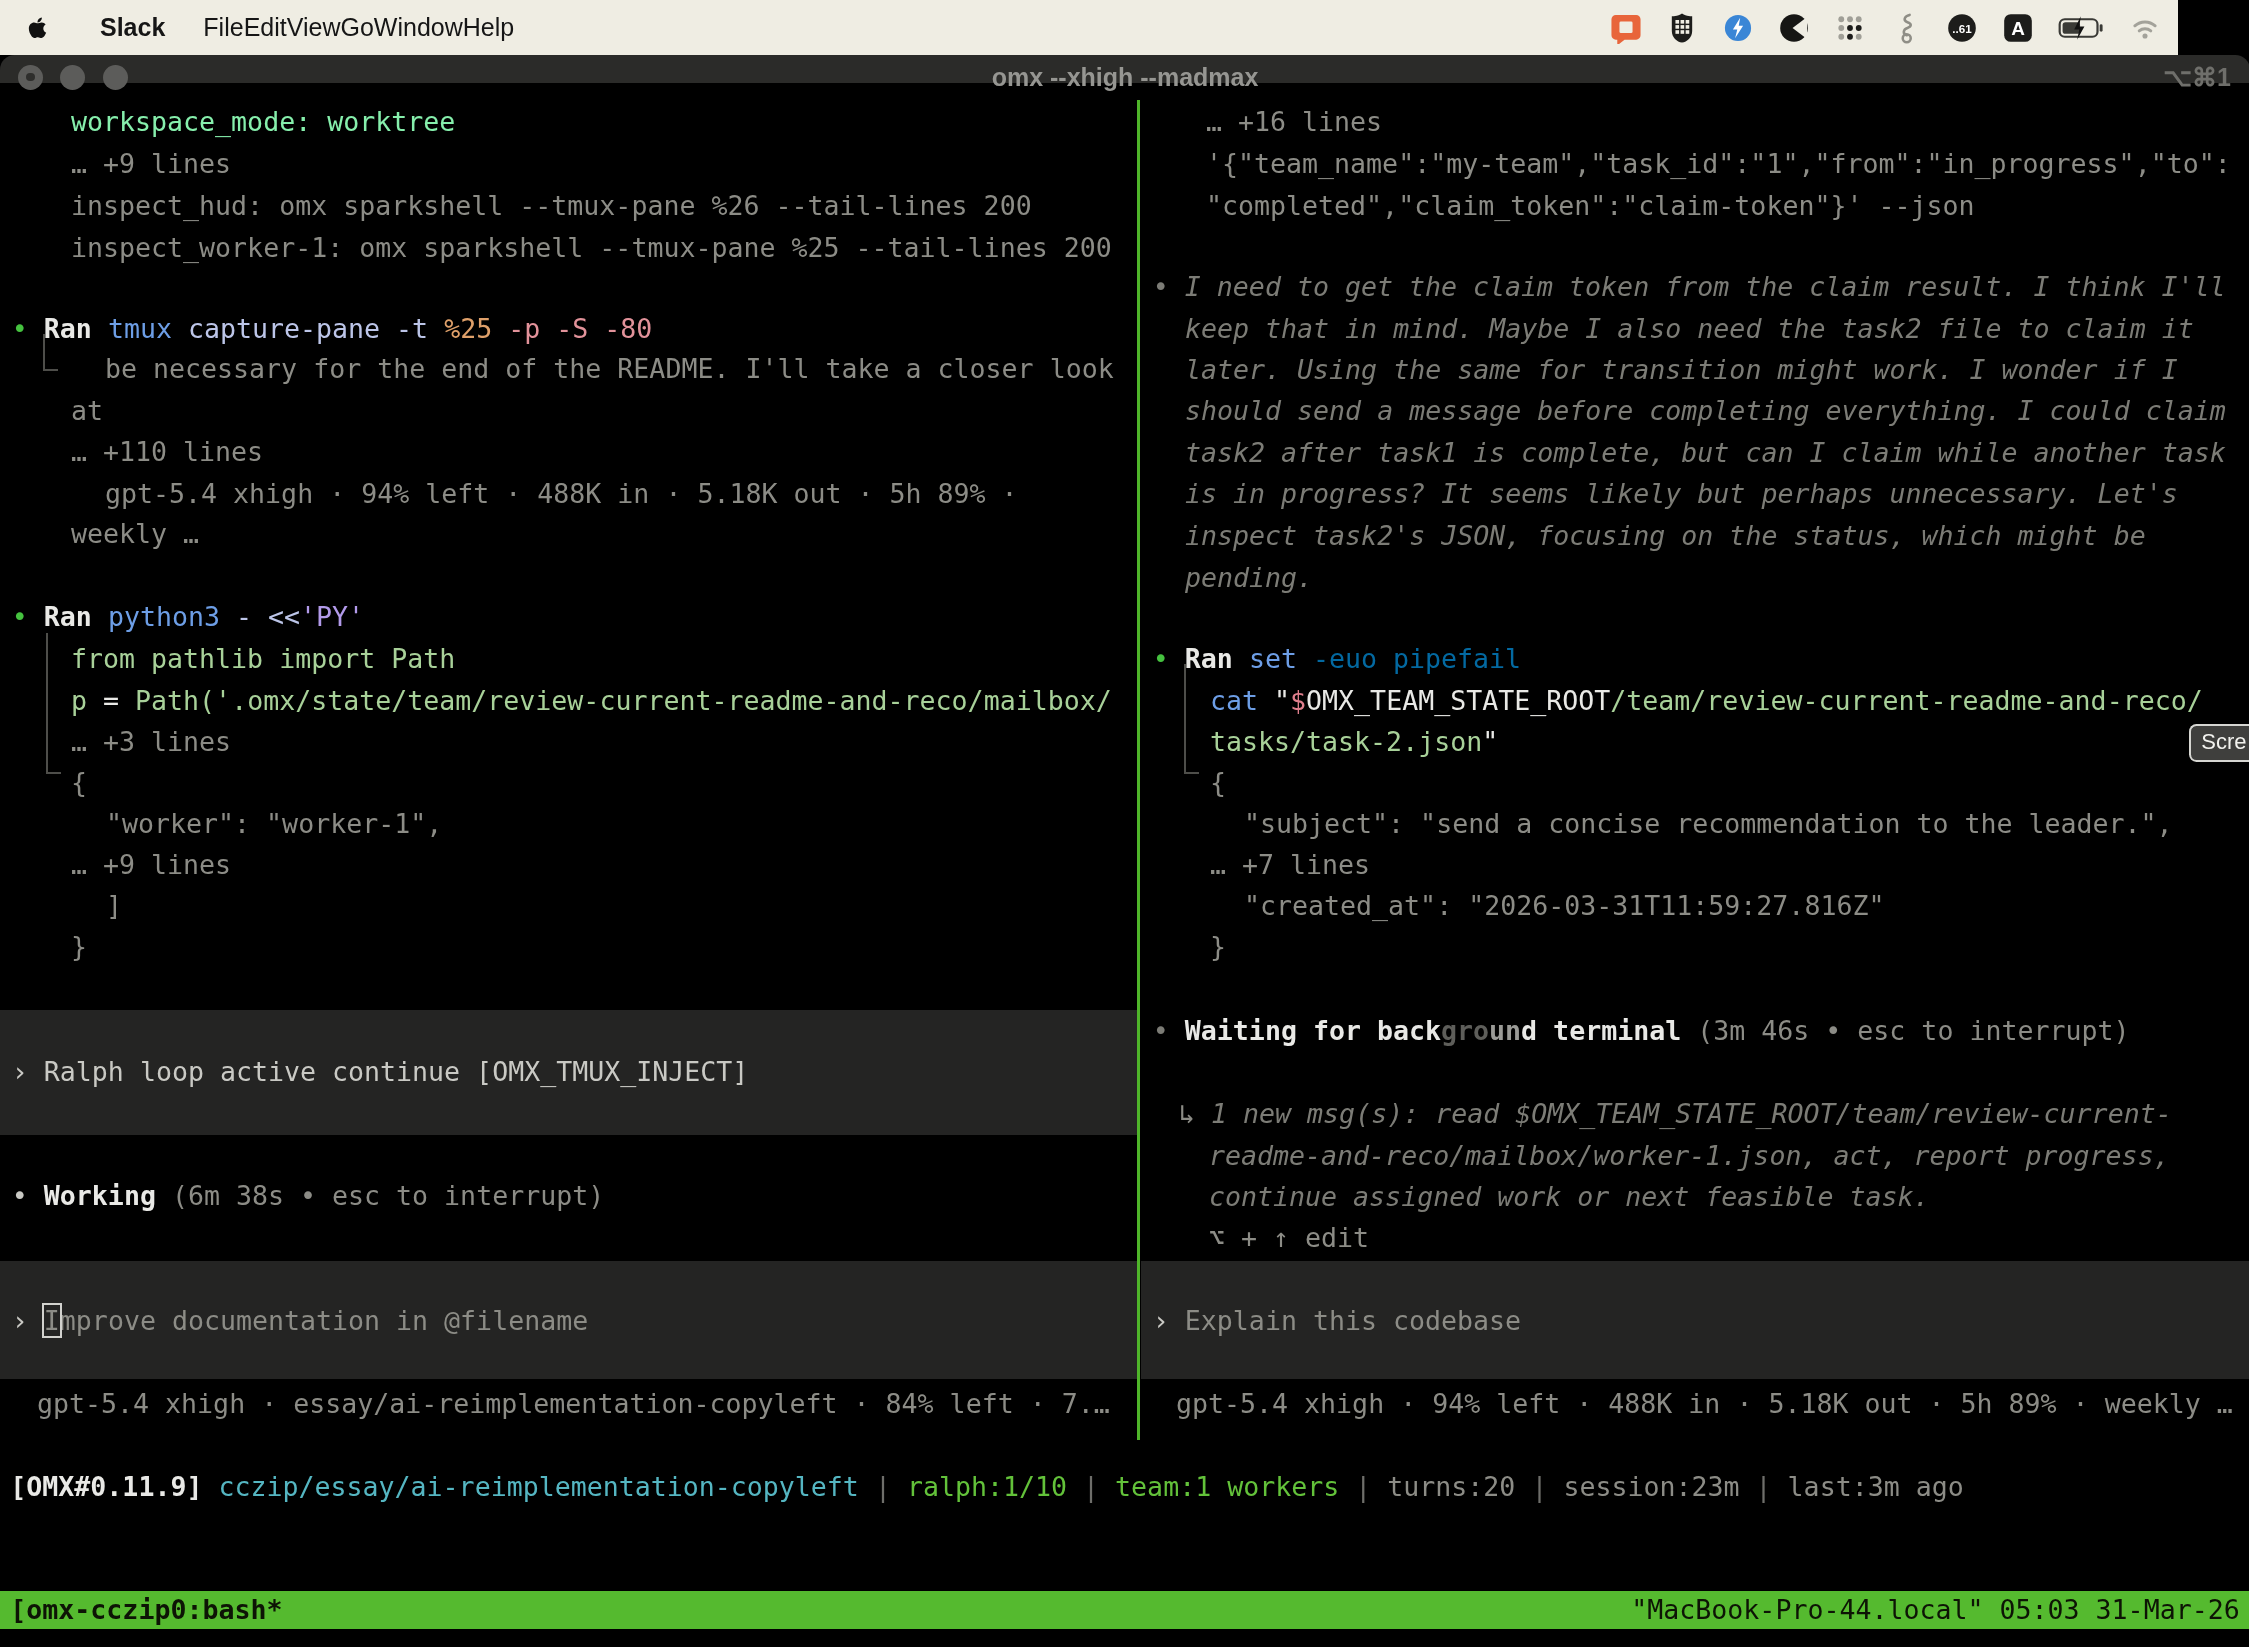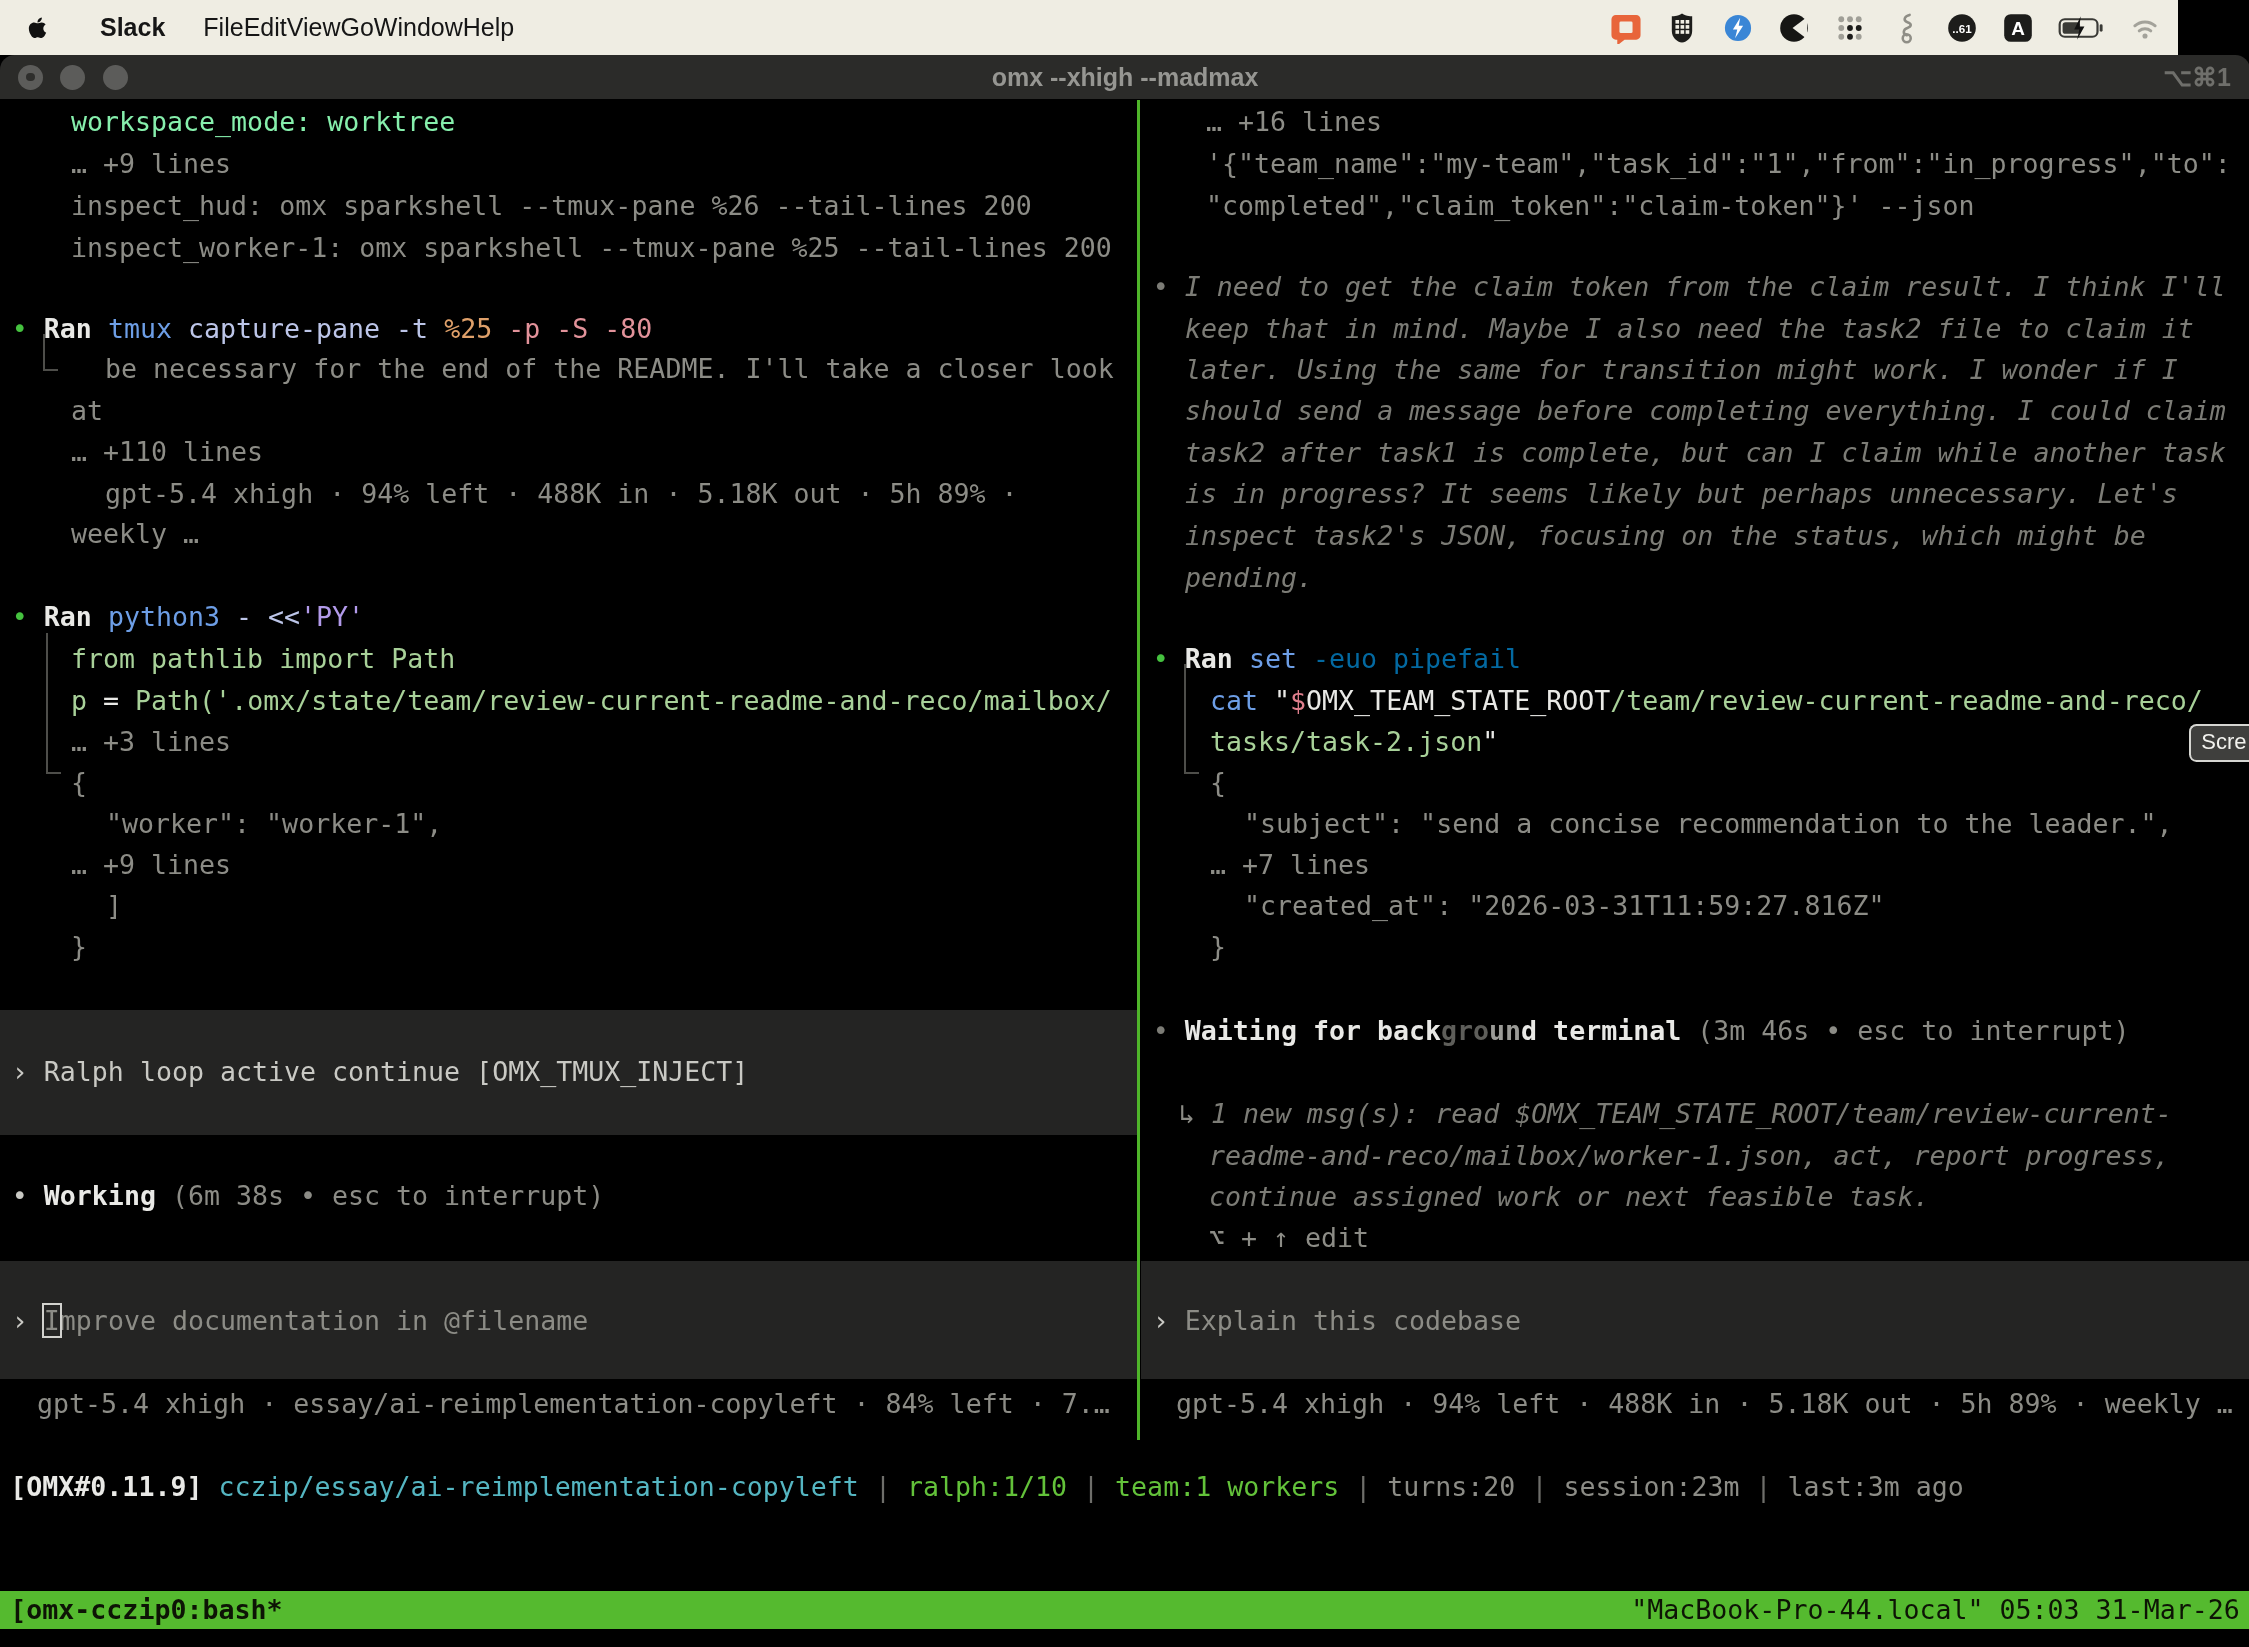--- a/index.html
+++ b/index.html
@@ -11,21 +11,21 @@
            font-size:25px;color:#161616;z-index:5;}
   .menu-left{display:flex;align-items:center;gap:38px;margin-left:28px;}
   .menu-left .app-name{font-weight:700;}
   .menu-left span{white-space:nowrap;}
   .menu-right{margin-left:auto;display:flex;align-items:center;gap:22px;margin-right:14.8px;}
   .mb-icon{width:34px;height:34px;display:flex;align-items:center;}
   .mb-icon.wide{width:49px;}
   
   .window{position:absolute;top:55px;left:0;width:2250px;height:1592px;background:#000;
           border-radius:14.8px 14.8px 0 0;overflow:hidden;z-index:1;}
-  .titlebar{position:absolute;top:0;left:0;width:100%;height:44px;background:#2b2b29;}
+  .titlebar{position:absolute;top:0;left:0;width:100%;height:28px;background:#2b2b29;}
   .traffic{position:absolute;left:17.7px;top:9.6px;display:flex;gap:17.7px;}
   .tl{width:25px;height:25px;border-radius:50%;background:#5c5c5a;position:relative;}
   .tl.close::after{content:"";position:absolute;left:8px;top:8px;width:8.9px;height:8.9px;
                    border-radius:50%;background:#2e2e2c;}
   .title{width:100%;text-align:center;font-family:"Liberation Sans",sans-serif;font-size:25px;
          font-weight:700;color:#969692;line-height:44px;}
   .shortcut{position:absolute;right:19px;top:0;height:44px;line-height:44px;font-size:25px;
             color:#6f6f6b;font-family:"Liberation Sans",sans-serif;font-weight:700;}
   
   #terminal-layer{position:absolute;top:0;left:0;width:2250px;height:1648px;z-index:3;}

